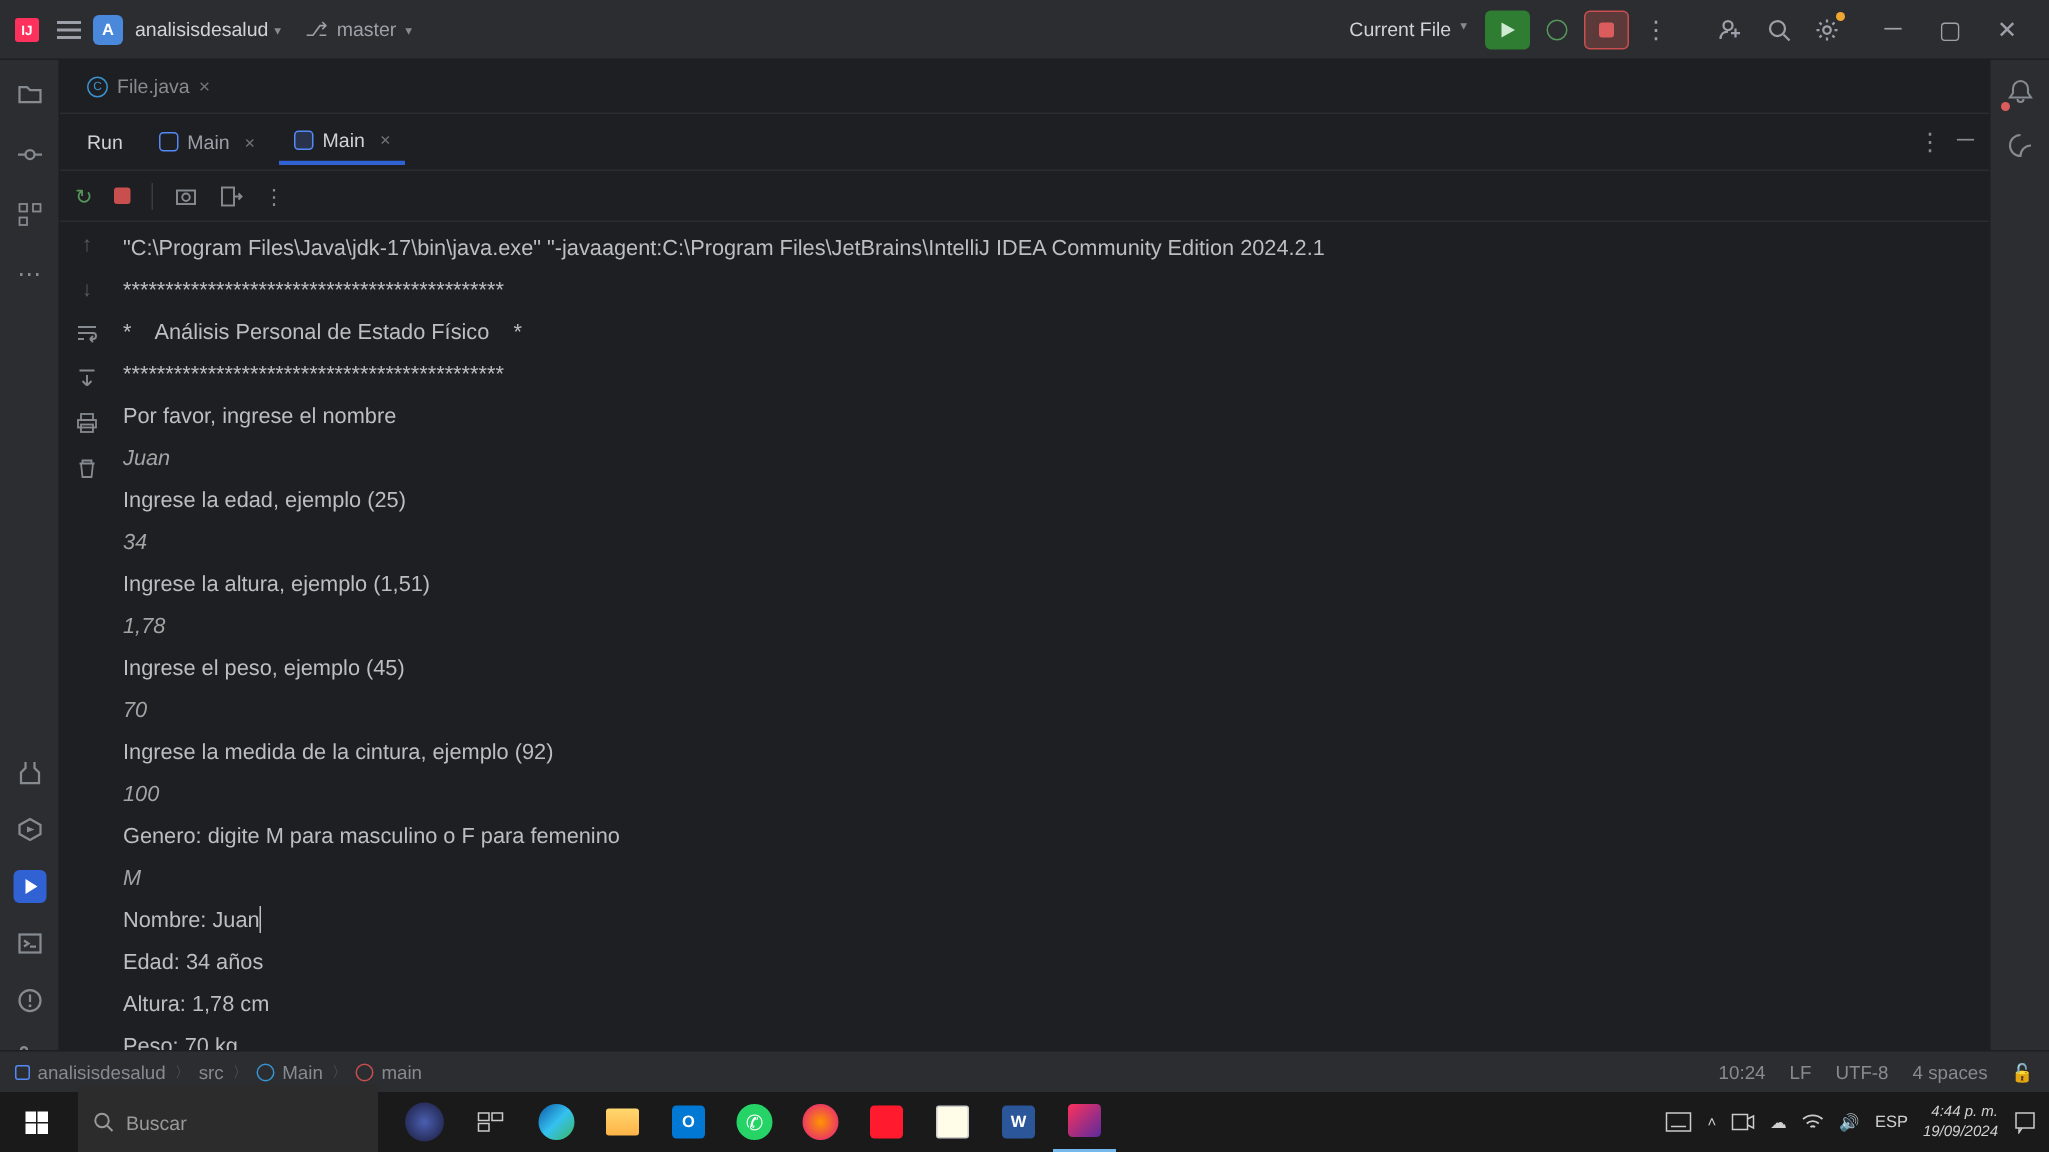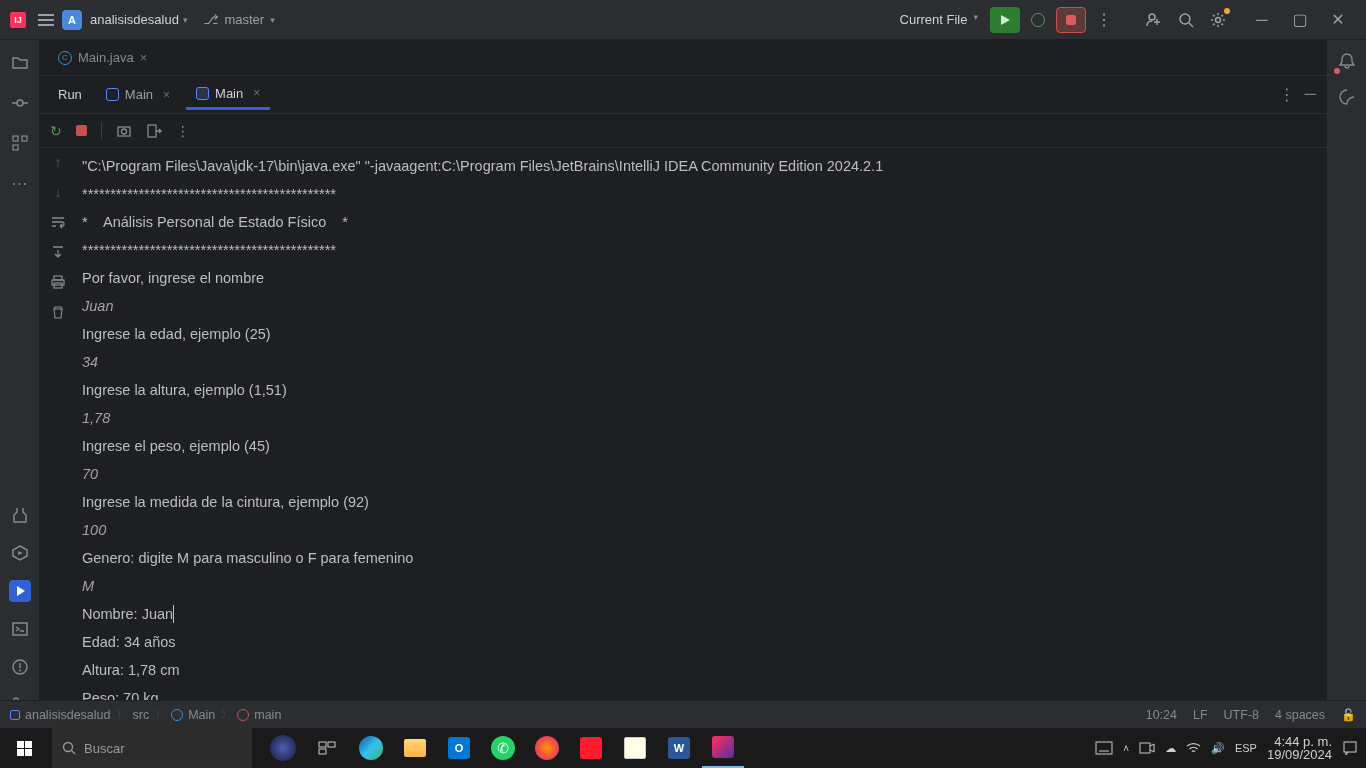--- a/index.html
+++ b/index.html
@@ -66,21 +66,21 @@
 .breadcrumb-right { margin-left:auto; display:flex; gap:16px; color:#868a91; }
 .lock-icon { font-size:12px; }
 .taskbar { position:absolute; bottom:0; left:0; right:0; height:40px; background:#1a1a1a; display:flex; align-items:center; }
 .start-btn { width:48px; height:40px; display:flex; align-items:center; justify-content:center; }
 .win-logo { display:grid; grid-template-columns:7px 7px; grid-template-rows:7px 7px; gap:1px; }
 .win-logo span { background:#fff; }
 .search { flex:0 0 200px; height:50px; background:#2c2c2c; margin:0 4px; display:flex; align-items:center; padding:0 10px; gap:8px; border-radius:2px; color:#9a9a9a; font-size:13px; }
 .task-icons { display:flex; align-items:center; gap:2px; margin-left:6px; }
 .task-app { width:42px; height:40px; display:flex; align-items:center; justify-content:center; font-size:16px; }
 .tray { margin-left:auto; display:flex; align-items:center; gap:10px; padding-right:8px; color:#d0d0d0; font-size:11px; }
-.tray-time { text-align:right; line-height:13px; font-size:13px; }
+.tray-time { text-align:right; line-height:13px; font-size:10px;font-style:italic; }
 svg { display:block; }
 </style>
 </head>
 <body>
 
 <div class="titlebar">
   <div class="app-logo">IJ</div>
   <div class="hamburger">
       <span></span>
       <span></span>
@@ -199,21 +199,21 @@
             <path d="M5 6v6M7 9h4" stroke="#868a91" stroke-width="1.5"></path>
           </svg>
         </div>
     </div>
   </div>
 
   <div class="editor-area">
     <div class="file-tabs">
       <div class="file-tab">
         <span class="c-icon">C</span>
-        <span>Main.java</span>
+        <span>File.java</span>
         <span class="tab-x">×</span>
       </div>
     </div>
 
     <div class="run-panel-tabs">
       <div class="run-label">Run</div>
       <div class="rt">
         <span class="rt-icon"></span>
         <span>Main</span>
         <span class="rt-x">×</span>

